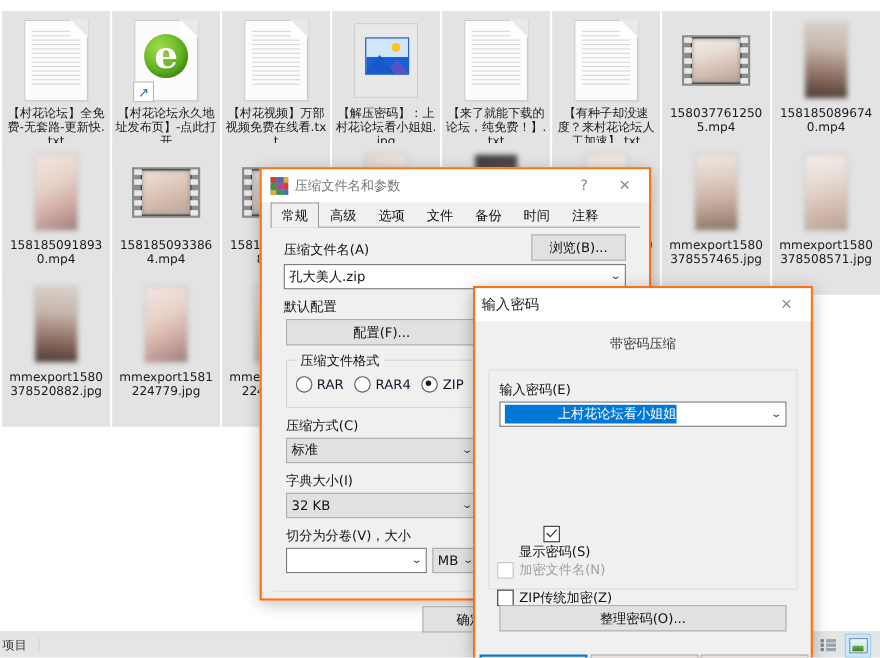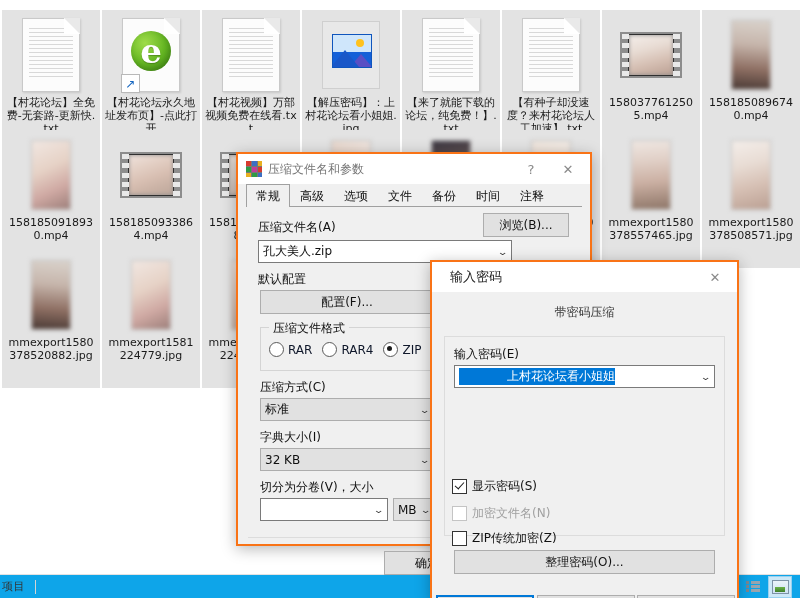--- a/index.html
+++ b/index.html
@@ -109,21 +109,21 @@
   .icon-label {
     margin-top: 4px; width: 92px;
     font-size: 11px; line-height: 13px; color: #1a1a1a;
     text-align: center; word-break: break-all;
     font-family: "DejaVu Sans", "Liberation Sans", sans-serif;
   }
 
   
   #status-bar {
     position: absolute; left: 0; bottom: 0; width: 800px; height: 23px;
-    background: #0ea5e9; border-top: 1px solid #e2e2e2;
+    background: #e5e5e5; border-top: 1px solid #e2e2e2;
     display: flex; align-items: center;
   }
   #status-text { font-size: 11px; color: #333; padding-left: 2px; letter-spacing: .5px; }
   #status-divider { width: 1px; height: 14px; background: #d4d4d4; margin-left: 10px; }
   .view-btns { margin-left: auto; display: flex; align-items: center; gap: 4px; padding-right: 8px; }
   .view-btn { width: 22px; height: 20px; display: flex; align-items: center; justify-content: center; }
   .view-btn.active { background: #cce8f7; border: 1px solid #99d1f0; }
   .vb-list { width: 15px; height: 11px; display: grid; grid-template-columns: 3px 9px; grid-template-rows: repeat(3, 3px); gap: 1px 2px; }
   .vb-list b { background: #9aa4ad; display: block; }
   .vb-list b.dot { background: #7b8791; }
@@ -514,21 +514,21 @@
         <div class="tab">时间</div>
         <div class="tab">注释</div>
       </div>
 
     <div class="dlg-body">
 
       <div class="fld-label" style="position:absolute; left:20px; top:12px;">压缩文件名(A)</div>
 
       <div class="win-btn" style="position:absolute; left:245px; top:6px; width:86px; height:24px;">浏览(B)...</div>
 
-      <div class="win-combo white" style="position:absolute; left:20px; top:33px; width:254px;">
+      <div class="win-combo white" style="position:absolute; left:20px; top:33px; width:311px;">
         <span>孔大美人.zip</span>
         <span class="combo-arrow">⌄</span>
       </div>
 
       <div class="fld-label" style="position:absolute; left:20px; top:64px;">默认配置</div>
 
       <div class="win-btn" style="position:absolute; left:22px; top:83px; width:174px; height:24px;">配置(F)...</div>
 
       <div class="group-box" style="left:22px; top:120px; width:174px; height:44px;">
         <span class="group-title">压缩文件格式</span>
@@ -572,41 +572,41 @@
 
       <div class="fld-label" style="position:absolute; left:213px; top:101px; color:#111;">更新方式</div>
 
       <div style="position:absolute; left:10px; top:330px; width:332px; height:1px; background:#dcdcdc;"></div>
       <div class="win-btn" style="position:absolute; left:146px; top:344px; width:86px; height:24px;">确定</div>
     </div>
   </div>
 
   <div class="dialog" id="password-dialog" style="left:430px; top:260px; width:305px; height:336px;">
 
-    <div class="dlg-title" style="padding-left:16px;">
+    <div class="dlg-title" style="padding-left:4px;">
       <span class="t-text dark" style="margin-left:2px; font-size:13px;">输入密码</span>
       <span class="t-spacer"></span>
       <span class="t-btn">✕</span>
     </div>
 
     <div class="dlg-body" style="height:306px;">
 
       <div style="position:absolute; left:0; top:12px; width:100%; text-align:center; font-size:12px; color:#3a3a3a;">带密码压缩</div>
 
       <div class="group-box" style="left:12px; top:44px; width:281px; height:200px; border-color:#dcdcdc;"></div>
 
       <div class="fld-label" style="position:absolute; left:22px; top:54px;">输入密码(E)</div>
 
       <div class="win-combo white" style="position:absolute; left:22px; top:73px; width:261px;">
         <span class="sel-text">上村花论坛看小姐姐</span>
         <span class="combo-arrow">⌄</span>
       </div>
 
       <div id="password-checkboxes" style="position:absolute; left:20px; top:186px;">
-          <div class="check checked" style="margin-bottom: 10px;">
+          <div class="check checked" style="margin-bottom: 0; flex-direction: column;">
             <span class="box"></span>
             <span>显示密码(S)</span>
           </div>
           <div class="check disabled" style="margin-bottom: 8px;">
             <span class="box"></span>
             <span>加密文件名(N)</span>
           </div>
           <div class="check" style="margin-bottom: 8px;">
             <span class="box"></span>
             <span>ZIP传统加密(Z)</span>

